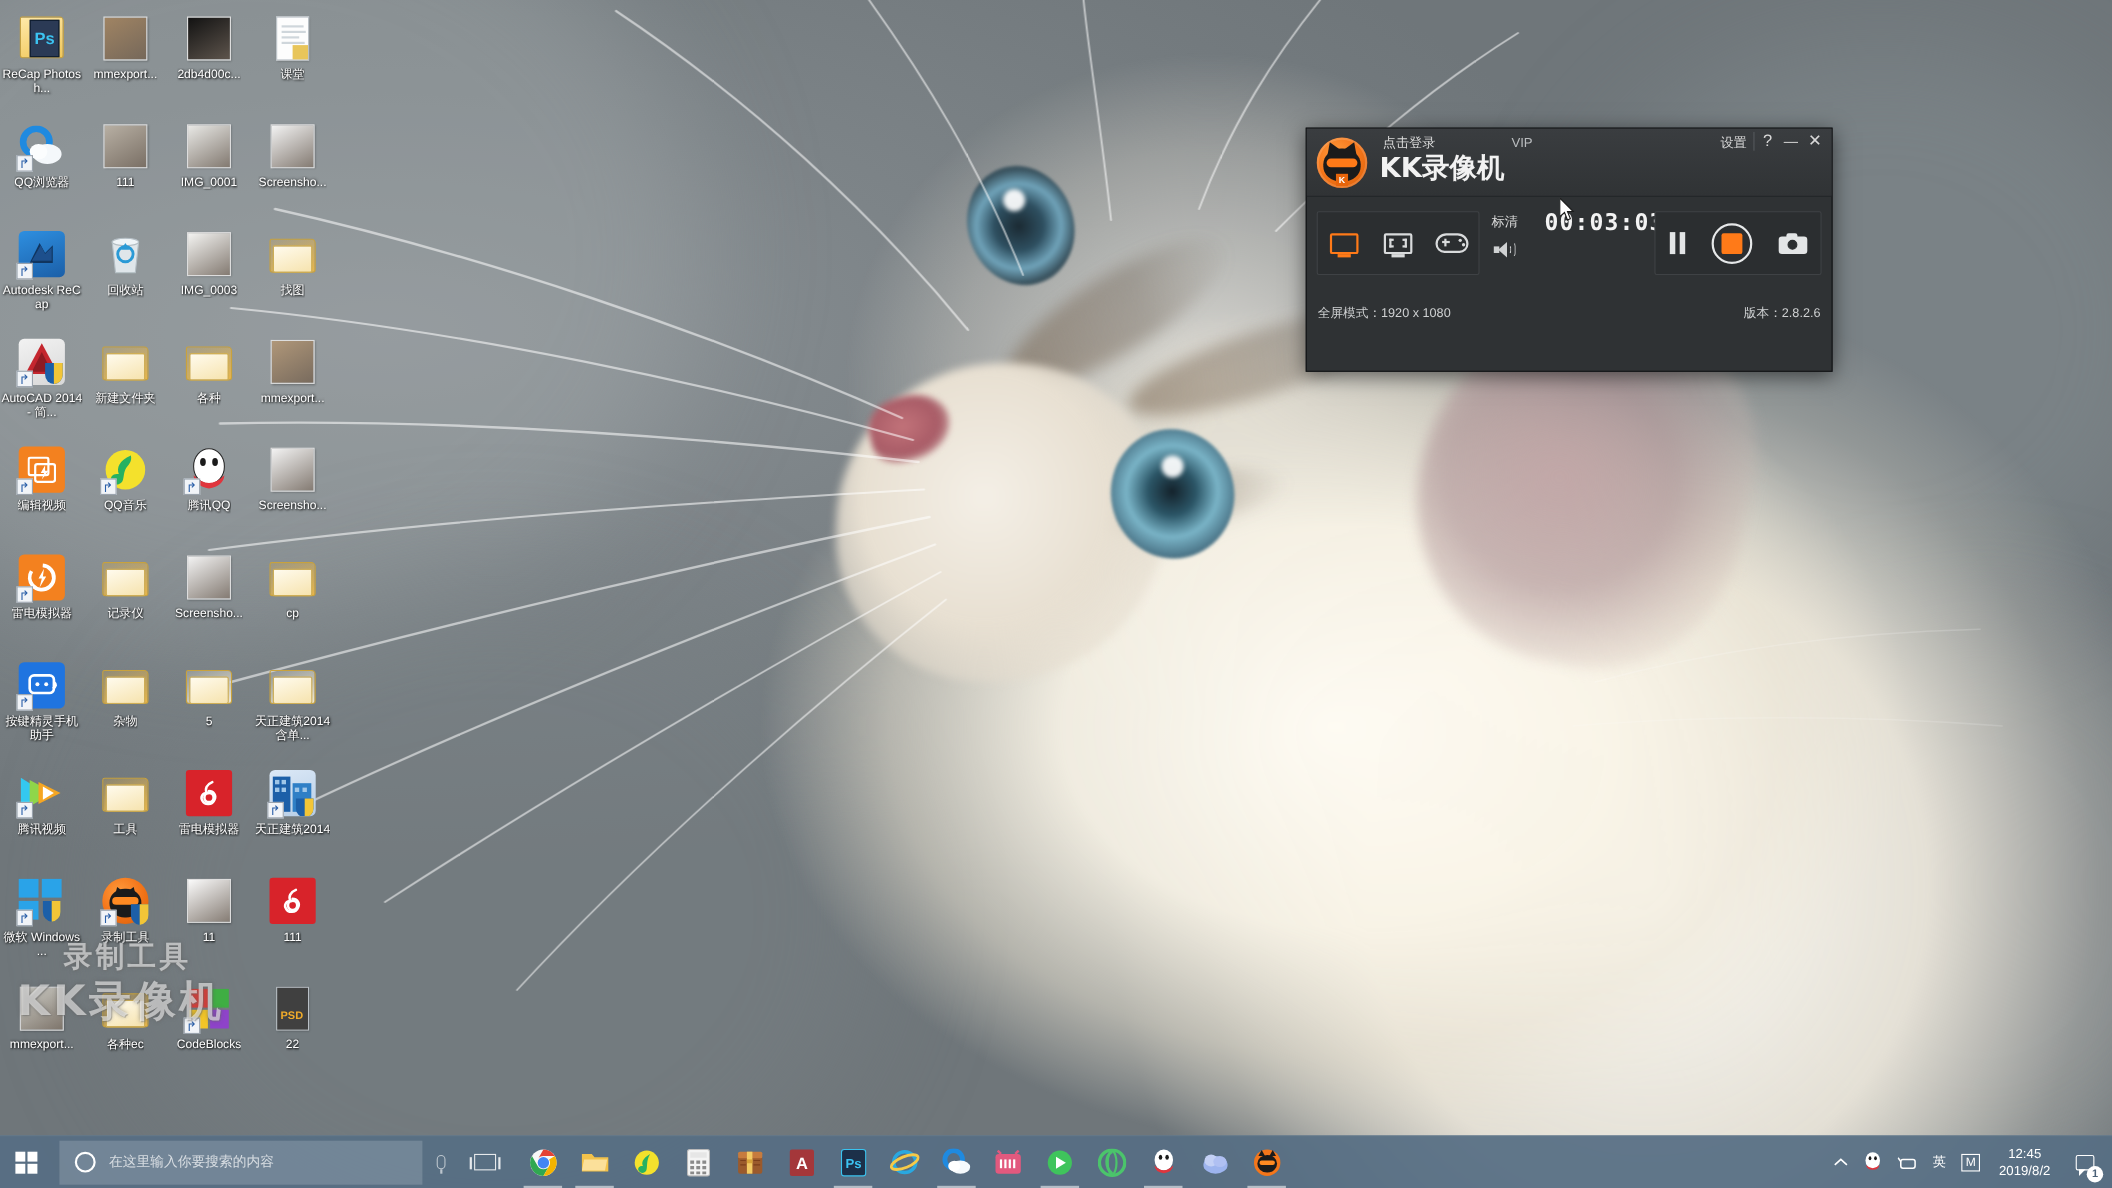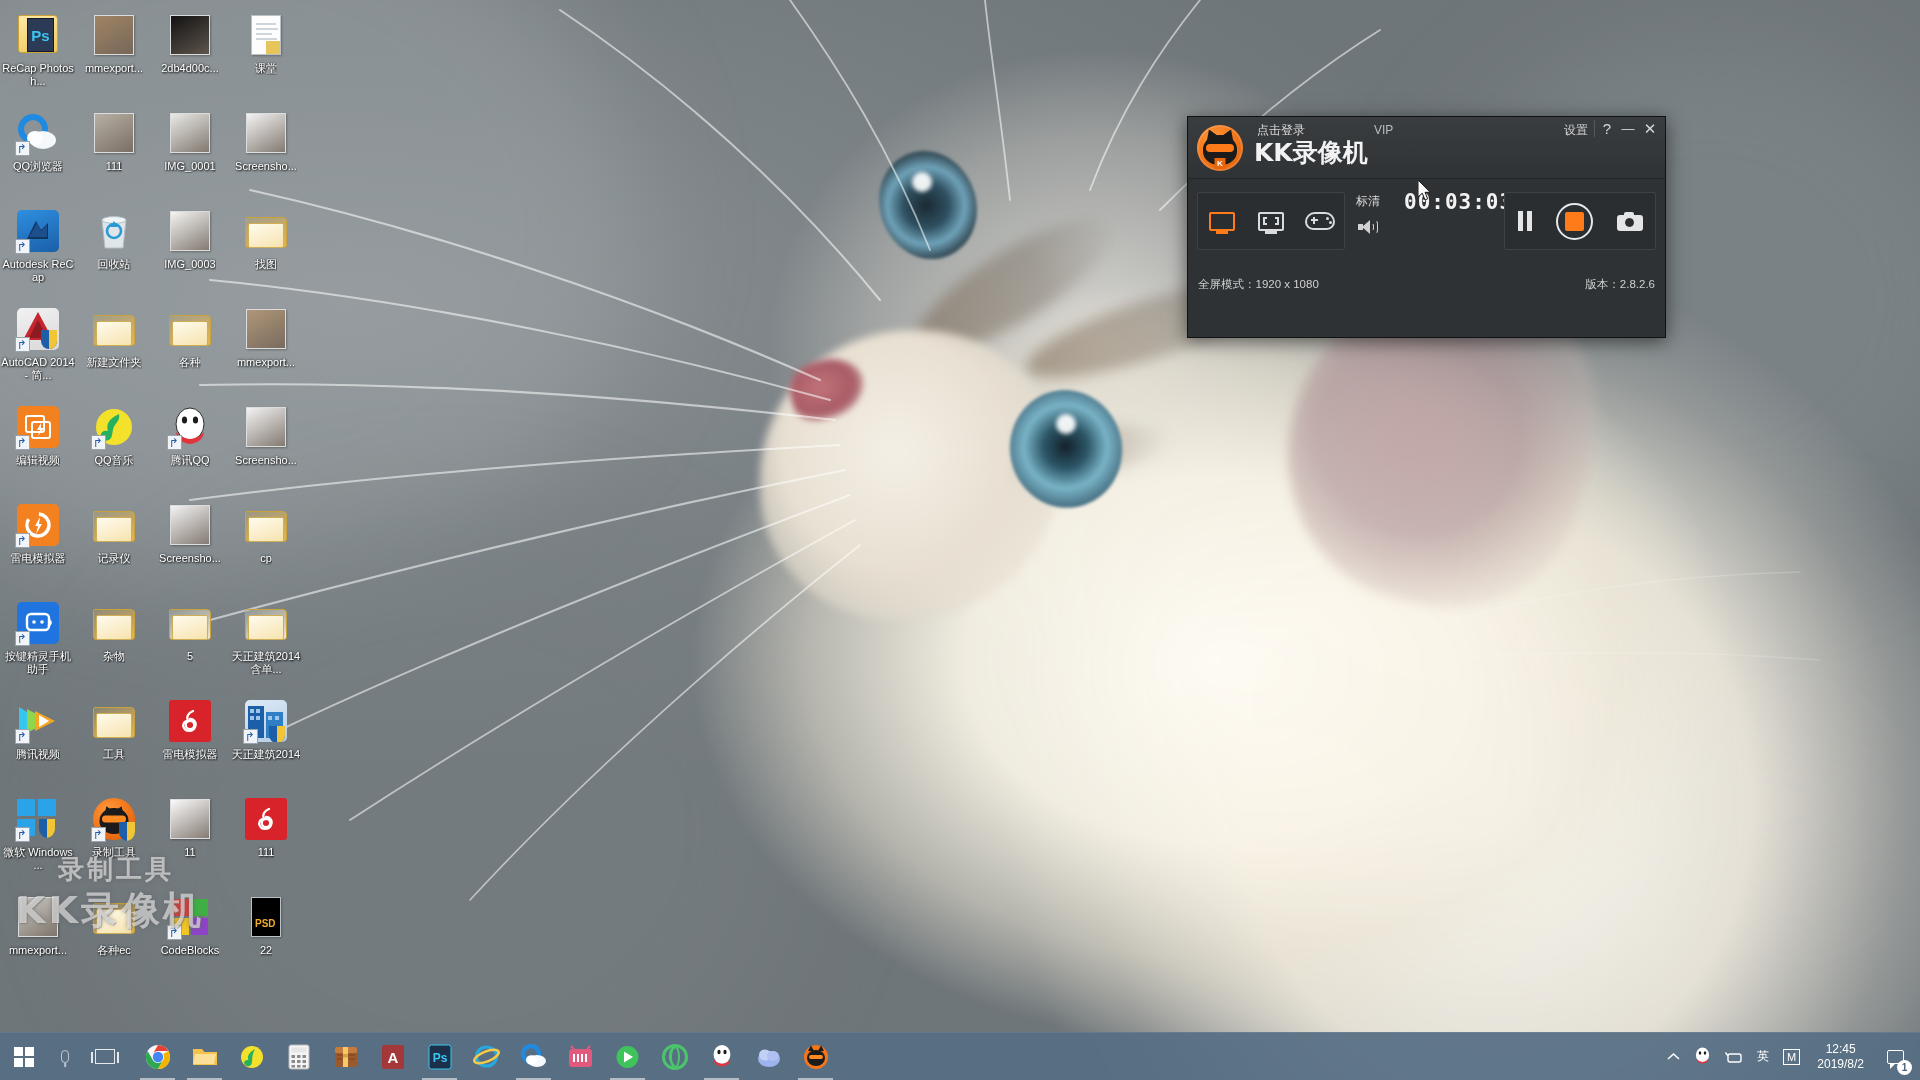--- a/index.html
+++ b/index.html
@@ -846,21 +846,21 @@
           <rect x="21" y="2" width="17" height="17" fill="#3fae43"></rect>
           <rect x="2" y="21" width="17" height="17" fill="#f2c527"></rect>
           <rect x="21" y="21" width="17" height="17" fill="#8e43c9"></rect>
         </svg>
         <span class="shortcut-arrow"></span>
       </div>
       <div class="icon-label">CodeBlocks</div>
     </div>
     <div class="desk-icon">
       <div class="icon-art">
-        <div class="doc" style="background:#000000;">
+        <div class="doc" style="background:#404040;">
           <div style="position:absolute;left:3px;bottom:7px;font-size:10px;font-weight:bold;color:#f0ab2a">PSD</div>
         </div>
       </div>
       <div class="icon-label">22</div>
     </div>
   </div>
 
 <div id="watermark">
   <div class="wm-line wm-small">录制工具</div>
   <div class="wm-line wm-big">KK录像机</div>
@@ -957,20 +957,24 @@
 
   <div id="start-button">
     <span class="win-logo">
         <i></i>
         <i></i>
         <i></i>
         <i></i>
       </span>
   </div>
 
+  <div id="search-box">
+    <span class="cortana-ring"></span>
+    <span id="search-text">在这里输入你要搜索的内容</span>
+  </div>
 
   <div id="mic-icon">
     <span class="mic-shape"></span>
   </div>
 
   <div id="taskview">
     <span class="tv-shape"></span>
   </div>
 
   <div id="pinned">

